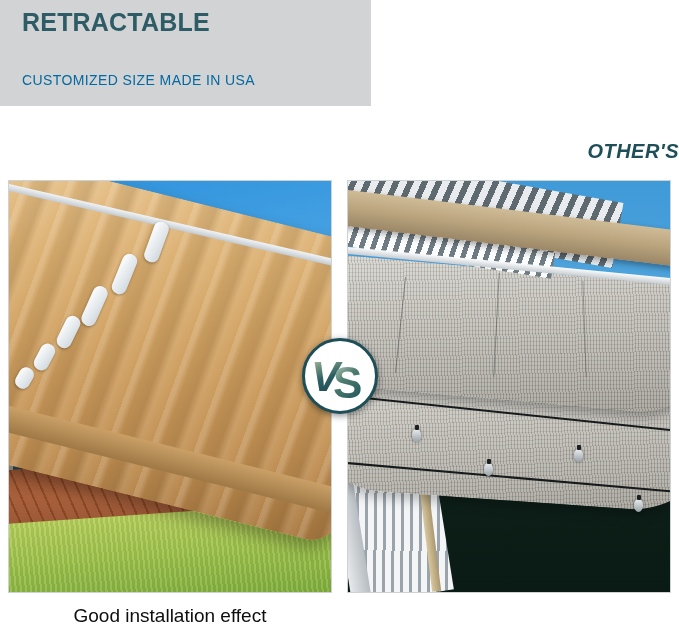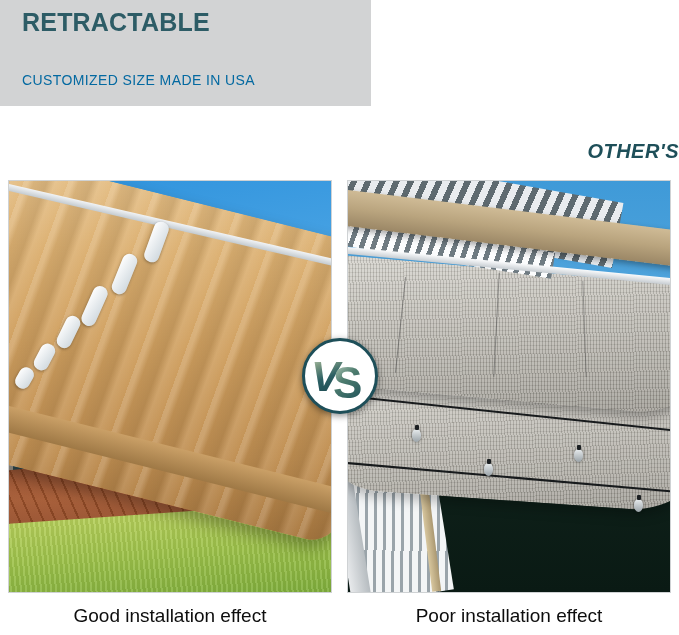--- a/index.html
+++ b/index.html
@@ -260,15 +260,14 @@
           <stop offset="45%" stop-color="#4f7d6f"></stop>
           <stop offset="100%" stop-color="#23565c"></stop>
         </linearGradient>
       </defs>
       <text x="6" y="50" font-family="Liberation Sans, sans-serif" font-size="43" font-weight="bold" font-style="italic" fill="url(#vsg)">V</text>
       <text x="28" y="57" font-family="Liberation Sans, sans-serif" font-size="44" font-weight="bold" fill="url(#vsg2)">S</text>
     </svg>
   </div>
 
   <div class="caption left">Good installation effect</div>
-  <div class="caption right">Poor installation effect</div>
 
 </div>
 
 </body></html>

